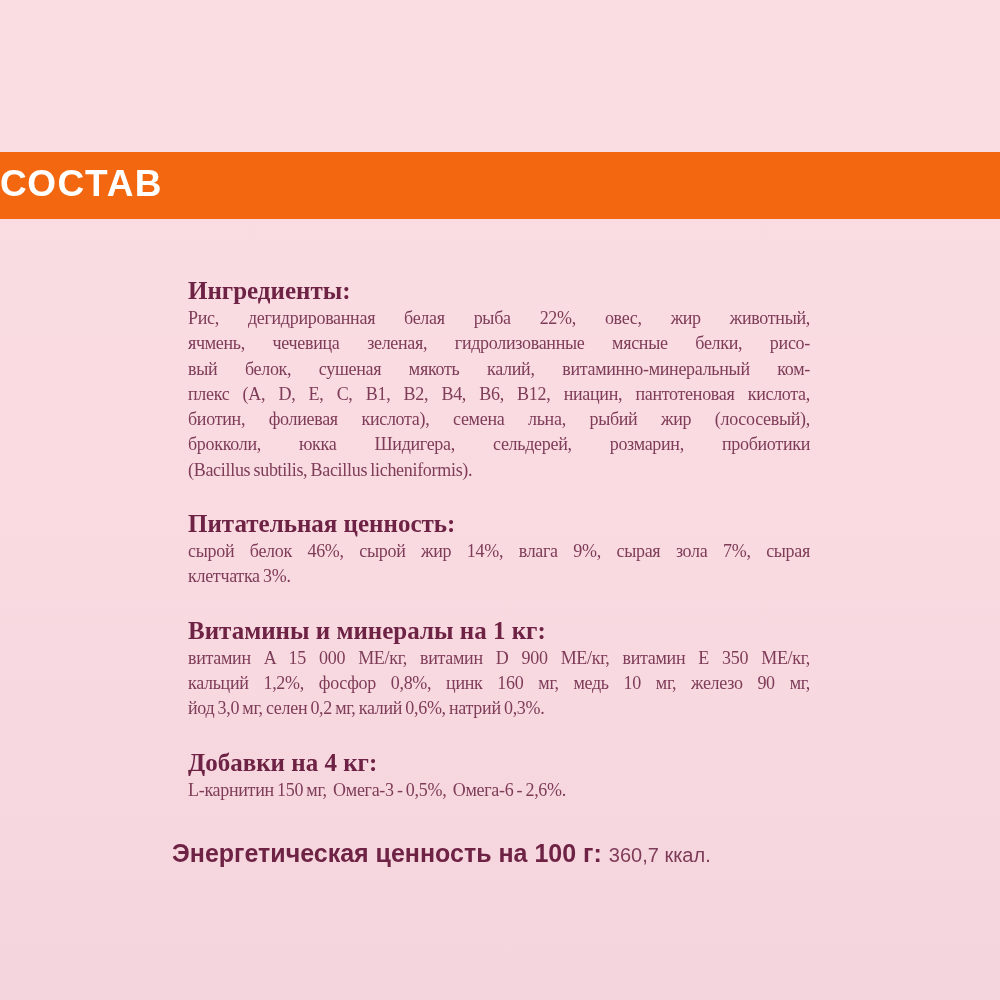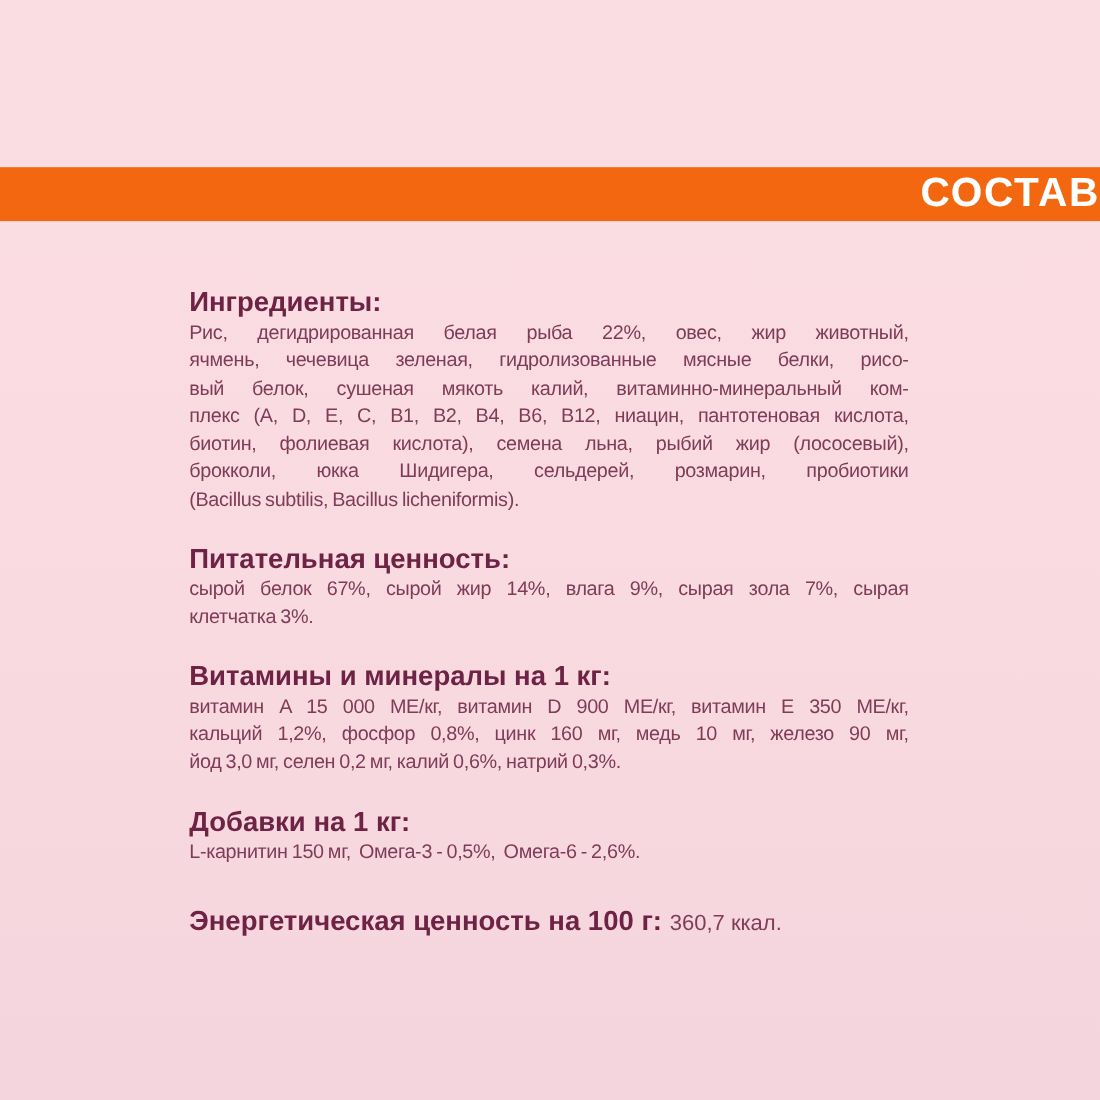--- a/index.html
+++ b/index.html
@@ -10,41 +10,41 @@
     margin: 0 auto;
     background: linear-gradient(180deg, #FADDE3 0%, #F9DAE1 55%, #F5D5DD 100%);
     overflow: hidden;
     font-family: "Liberation Sans", sans-serif;
   }
   .banner {
     position: absolute;
     top: 152px;
     left: 0;
     width: 1000px;
-    height: 49px;
+    height: 67px;
     background: #F2670F;
     display: flex;
     align-items: center;
-    justify-content: flex-end;
+    justify-content: flex-start;
   }
   .banner-title {
     color: #FFFFFF;
     font-size: 37px;
     font-weight: 700;
     letter-spacing: 1.5px;
     transform: translateY(-2px);
   }
   .content {
     position: absolute;
     left: 172px;
     top: 260px;
     width: 654px;
     color: #7E3C58;
   }
-  .sec { margin: 0; }
+  .sec { margin: 16px; font-family: Liberation Serif, serif; }
   .sec-title {
     margin: 26px 0 0 0;
     font-size: 25px;
     line-height: 30px;
     font-weight: 700;
     color: #6E2244;
   }
   .sec:first-child .sec-title { margin-top: 0; }
   .sec-lines { margin: 0; }
   .line {
@@ -96,36 +96,36 @@
         <div class="line">плекс (A, D, E, C, B1, B2, B4, B6, B12, ниацин, пантотеновая кислота,</div>
         <div class="line">биотин, фолиевая кислота), семена льна, рыбий жир (лососевый),</div>
         <div class="line">брокколи, юкка Шидигера, сельдерей, розмарин, пробиотики</div>
         <div class="line line--last">(Bacillus subtilis, Bacillus licheniformis).</div>
       </div>
     </section>
 
     <section class="sec">
       <h2 class="sec-title">Питательная ценность:</h2>
       <div class="sec-lines">
-        <div class="line">сырой белок 67%, сырой жир 14%, влага 9%, сырая зола 7%, сырая</div>
+        <div class="line">сырой белок 46%, сырой жир 14%, влага 9%, сырая зола 7%, сырая</div>
         <div class="line line--last">клетчатка 3%.</div>
       </div>
     </section>
 
     <section class="sec">
       <h2 class="sec-title">Витамины и минералы на 1 кг:</h2>
       <div class="sec-lines">
         <div class="line">витамин A 15 000 МЕ/кг, витамин D 900 МЕ/кг, витамин E 350 МЕ/кг,</div>
         <div class="line">кальций 1,2%, фосфор 0,8%, цинк 160 мг, медь 10 мг, железо 90 мг,</div>
         <div class="line line--last">йод 3,0 мг, селен 0,2 мг, калий 0,6%, натрий 0,3%.</div>
       </div>
     </section>
 
     <section class="sec">
-      <h2 class="sec-title">Добавки на 1 кг:</h2>
+      <h2 class="sec-title">Добавки на 4 кг:</h2>
       <div class="sec-lines">
         <div class="line line--last">L-карнитин 150 мг,  Омега-3 - 0,5%,  Омега-6 - 2,6%.</div>
       </div>
     </section>
 
     <div class="energy">
       <span class="energy-label">Энергетическая ценность на 100 г:</span><span class="energy-value">360,7 ккал.</span>
     </div>
 
   </div>

